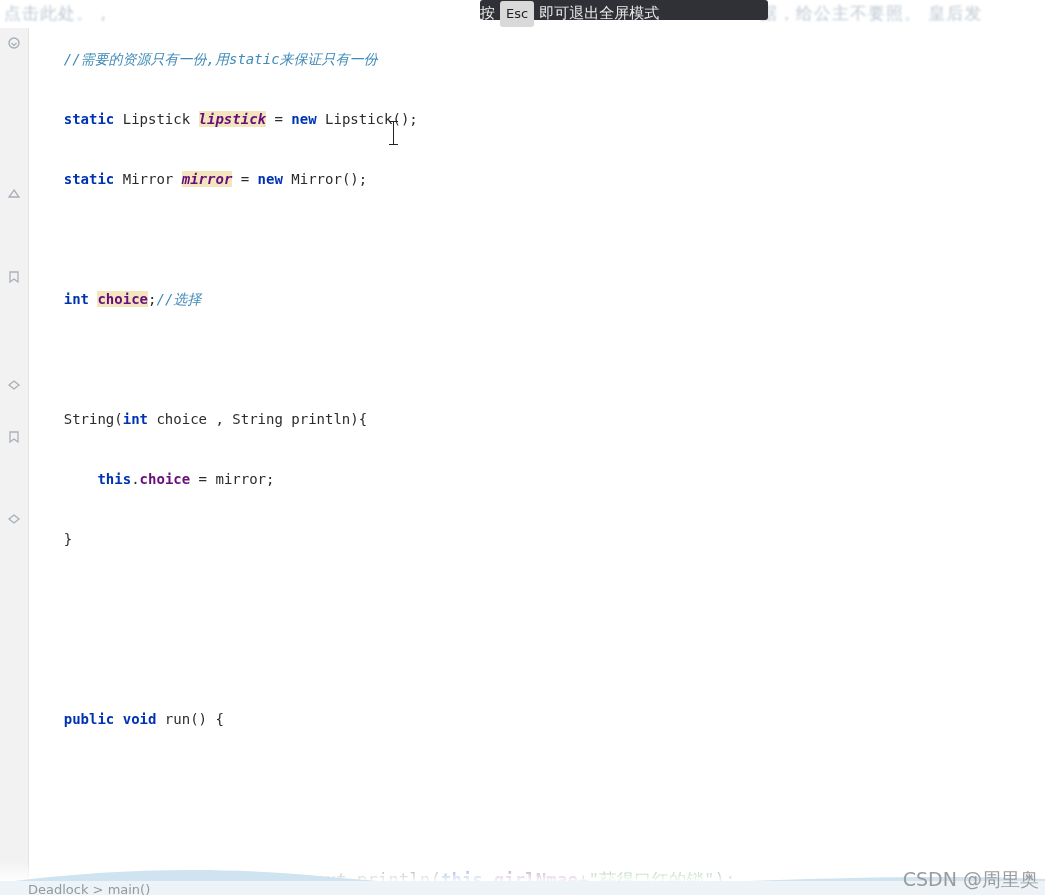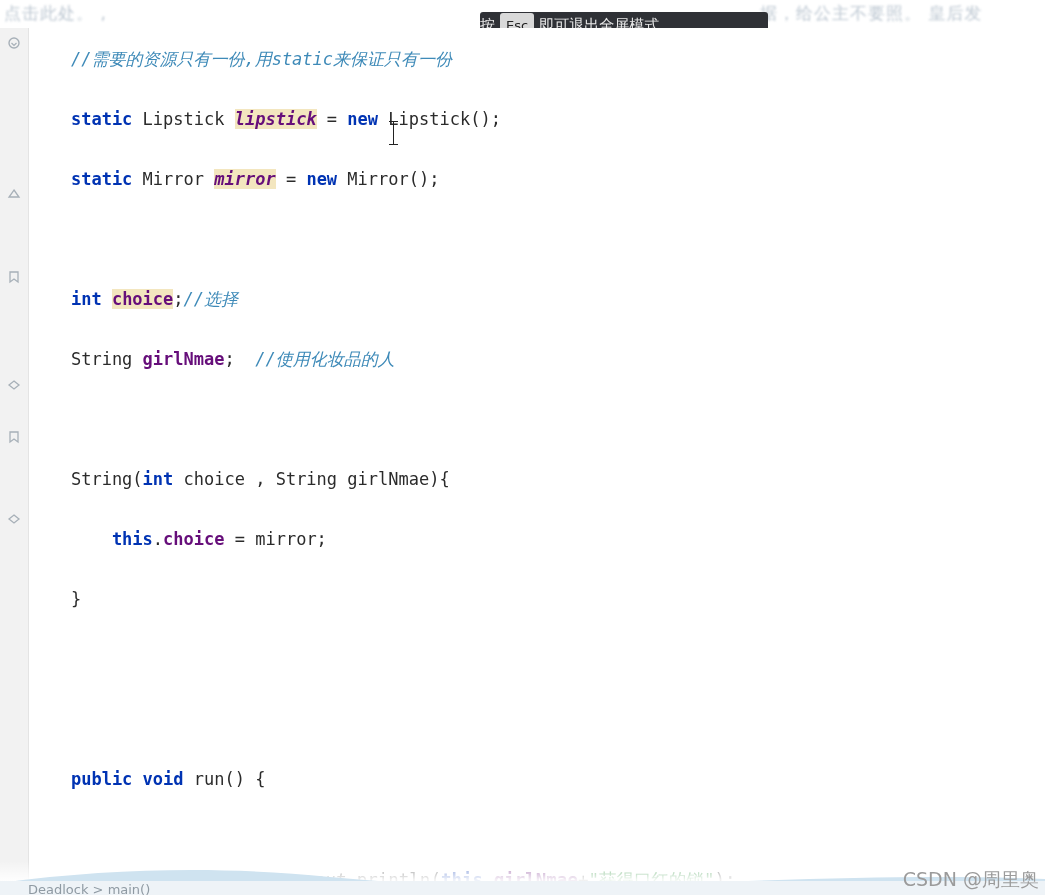--- a/index.html
+++ b/index.html
@@ -4,30 +4,30 @@
 <style>
   html,body{margin:0;padding:0;background:#ffffff;}
   body{width:1045px;height:895px;overflow:hidden;font-family:"DejaVu Sans Mono","Liberation Mono",monospace;}
   #root{position:relative;width:1045px;height:895px;background:#ffffff;}
 
   
   .top-banner{position:absolute;left:0;top:0;width:1045px;height:28px;overflow:hidden;background:#ffffff;}
   .banner-text{position:absolute;left:0;top:-2px;width:1045px;height:30px;color:#b9c4cf;font-family:"DejaVu Sans","Liberation Sans",sans-serif;font-size:17px;line-height:30px;letter-spacing:1px;filter:blur(1.1px);opacity:.95;white-space:nowrap;}
   .banner-text.l{left:4px;}
   .banner-text.r{left:760px;}
-  .esc-pill{position:absolute;left:480px;top:12px;width:288px;height:20px;background:#2f3136;border-radius:3px;color:#e8e8e8;font-family:"DejaVu Sans","Liberation Sans",sans-serif;font-size:15px;line-height:26px;filter:blur(.6px);}
+  .esc-pill{position:absolute;left:480px;top:0px;width:288px;height:20px;background:#2f3136;border-radius:3px;color:#e8e8e8;font-family:"DejaVu Sans","Liberation Sans",sans-serif;font-size:15px;line-height:26px;filter:blur(.6px);}
   .esc-pill .k{display:inline-block;background:#d9d9d9;color:#222;border-radius:3px;padding:0 6px;margin:0 5px;font-size:13px;}
 
   
   .gutter{position:absolute;left:0;top:28px;width:28px;height:855px;background:#f2f2f2;border-right:1px solid #e4e4e4;}
   .gmark{position:absolute;left:7px;width:14px;height:14px;}
   .gmark svg{display:block;}
 
   
-  .code{position:absolute;left:30px;top:14px;width:1015px;height:870px;font-size:17px;line-height:30px;white-space:pre;color:#2b2b2b;letter-spacing:0px;}
+  .code{position:absolute;left:30px;top:14px;width:1015px;height:870px;font-size:14px;line-height:30px;white-space:pre;color:#2b2b2b;letter-spacing:0px;}
   .ln{height:30px;}
   .kw{color:#0033b3;font-weight:bold;}
   .typ{color:#2b2b2b;}
   .fld{color:#660e7a;font-weight:bold;}
   .fld-hl{color:#660e7a;font-weight:bold;font-style:italic;background:#f3e6bf;}
   .hl{background:#f3e6bf;}
   .cmt{color:#3e8ab8;font-style:italic;}
   .str{color:#067d17;}
   .mth{color:#2b2b2b;}
   .stat{color:#2b2b2b;font-style:italic;}
@@ -93,23 +93,22 @@
         </svg>
     </div>
   </div>
 
   <div class="code">
 <div class="ln"><span class="cmt">    //需要的资源只有一份,用static来保证只有一份</span></div>
 <div class="ln"><span class="kw">    static </span><span class="typ">Lipstick </span><span class="fld-hl">lipstick</span><span class="typ"> = </span><span class="kw">new </span><span class="typ">Lipstick();</span></div>
 <div class="ln"><span class="kw">    static </span><span class="typ">Mirror </span><span class="fld-hl">mirror</span><span class="typ"> = </span><span class="kw">new </span><span class="typ">Mirror();</span></div>
 <div class="ln"> </div>
 <div class="ln"><span class="kw">    int </span><span class="fld hl">choice</span><span class="typ">;</span><span class="cmt">//选择</span></div>
-<div class="ln"><span class="typ">    String </span><span class="fld">girlNmae</span><span class="typ">;  </span><span class="cmt">//使用化妆品的人</span></div>
 <div class="ln"> </div>
-<div class="ln"><span class="typ">    String(</span><span class="kw">int </span><span class="typ">choice , String girlNmae){</span></div>
+<div class="ln"><span class="typ">    String(</span><span class="kw">int </span><span class="typ">choice , String println){</span></div>
 <div class="ln"><span class="kw">        this</span><span class="typ">.</span><span class="fld">choice</span><span class="typ"> = mirror;</span></div>
 <div class="ln"><span class="typ">    }</span></div>
 <div class="ln"> </div>
 <div class="ln"> </div>
 <div class="ln"><span class="kw">    public void </span><span class="mth">run() {</span></div>
 
 
 
 
 

